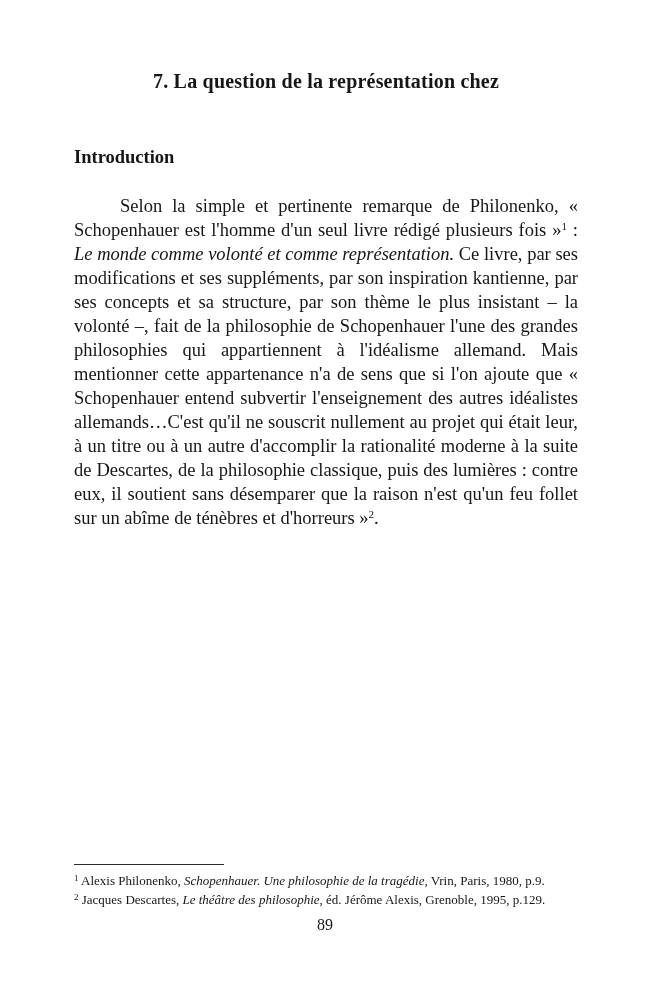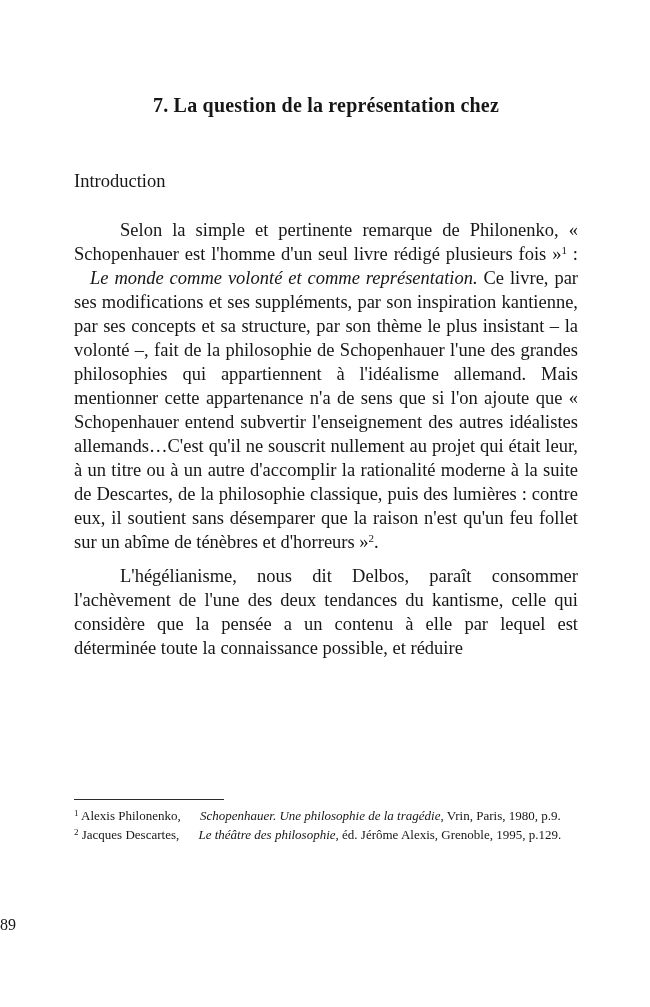--- a/index.html
+++ b/index.html
@@ -4,82 +4,82 @@
 <style>
   html, body { margin:0; padding:0; }
   body { width:650px; height:1007px; background:#ffffff; }
   .page {
     position:relative;
     width:650px; height:1007px;
     box-sizing:border-box;
     background:#ffffff;
     font-family:"Liberation Serif", serif;
     color:#161616;
-    padding:92px 72px 0 74px;
+    padding:68px 72px 0 74px;
     overflow:hidden;
   }
   .doc-title {
     margin:0;
     font-size:20px;
     font-weight:bold;
     text-align:center;
     line-height:27px;
     letter-spacing:0.2px;
   }
   .section-heading {
     margin:52px 0 0 0;
     font-size:18.5px;
-    font-weight:normal;
+    font-weight:bold;
   }
   .body-para {
     margin:0;
     font-size:18.5px;
     line-height:24px;
     text-align:justify;
     text-indent:46px;
   }
   .para1 { margin-top:26px; }
   .para2 { margin-top:10px; }
-  em { font-style:italic;margin-left:16px; }
+  em { font-style:italic; }
   .body-para sup { font-size:11px; line-height:0; vertical-align:6px; }
   .footnote-area {
     position:absolute;
-    top:799px; left:74px; right:72px;
+    top:864px; left:74px; right:72px;
   }
   .footnote-rule {
     width:150px;
     border:0;
     border-top:1.5px solid #2b2b2b;
     margin:0 0 7px 0;
   }
   .footnote {
     margin:0;
     font-size:13px;
     line-height:18.5px;
     text-align:justify;
   }
   .footnote sup { font-size:9px; line-height:0; vertical-align:4px; }
   .page-number {
     position:absolute;
     top:916px; left:0; width:100%;
+    text-align:center;
     font-size:16px;
   }
 </style>
 </head>
 <body>
 
 <div class="page">
 
   <h1 class="doc-title"><span>7. La question de la représentation chez</span><br></h1>
 
   <h2 class="section-heading">Introduction</h2>
 
   <p class="body-para para1"><span>Selon la simple et pertinente remarque de Philonenko, « Schopenhauer est l'homme d'un seul livre rédigé plusieurs fois »</span><sup>1</sup><span> : </span><em>Le monde comme volonté et comme représentation.</em><span> Ce livre, par ses modifications et ses suppléments, par son inspiration kantienne, par ses concepts et sa structure, par son thème le plus insistant – la volonté –, fait de la philosophie de Schopenhauer l'une des grandes philosophies qui appartiennent à l'idéalisme allemand. Mais mentionner cette appartenance n'a de sens que si l'on ajoute que « Schopenhauer entend subvertir l'enseignement des autres idéalistes allemands…C'est qu'il ne souscrit nullement au projet qui était leur, à un titre ou à un autre d'accomplir la rationalité moderne à la suite de Descartes, de la philosophie classique, puis des lumières : contre eux, il soutient sans désemparer que la raison n'est qu'un feu follet sur un abîme de ténèbres et d'horreurs »</span><sup>2</sup><span>.</span></p>
 
-  <p class="body-para para2"><span>L'hégélianisme, nous dit Delbos, paraît consommer l'achèvement de l'une des deux tendances du kantisme, celle qui considère que la pensée a un contenu à elle par lequel est déterminée toute la connaissance possible, et réduire</span></p>
 
   <div class="footnote-area">
     <hr class="footnote-rule">
     <p class="footnote"><sup>1</sup><span> Alexis Philonenko, </span><em>Schopenhauer. Une philosophie de la tragédie</em><span>, Vrin, Paris, 1980, p.9.</span></p>
     <p class="footnote"><sup>2</sup><span> Jacques Descartes, </span><em>Le théâtre des philosophie</em><span>, éd. Jérôme Alexis, Grenoble, 1995, p.129.</span></p>
   </div>
 
   <div class="page-number">89</div>
 
 </div>

